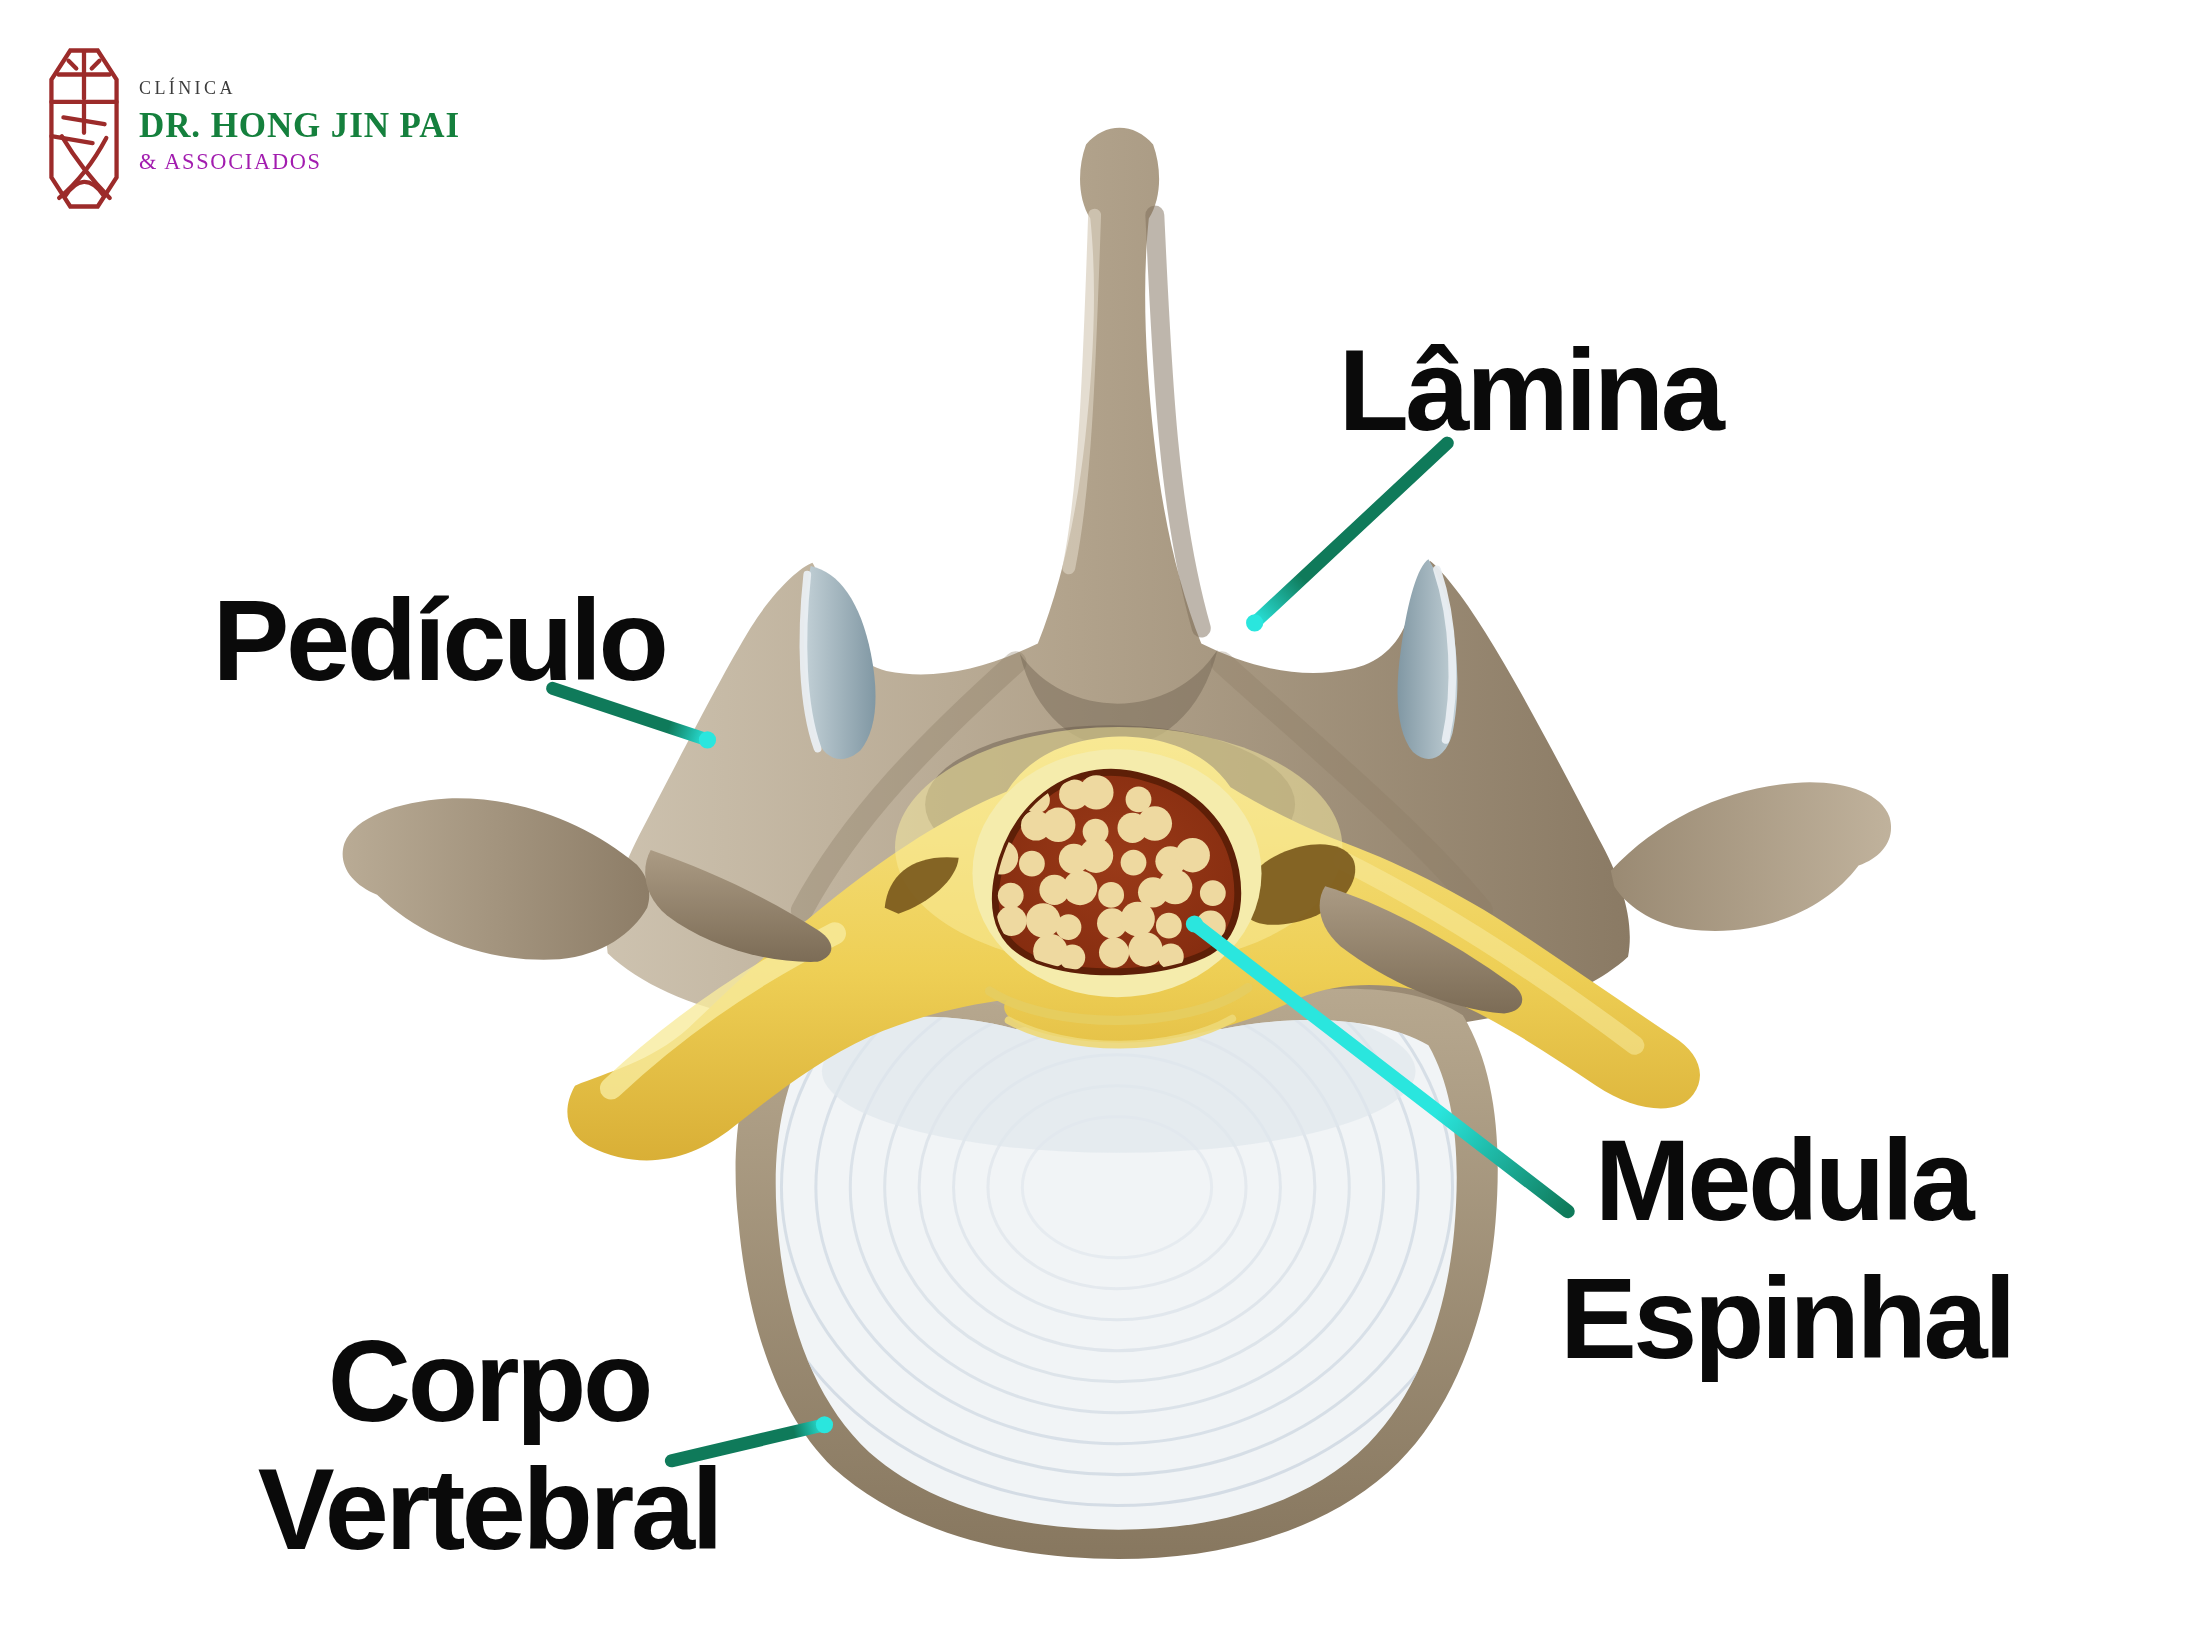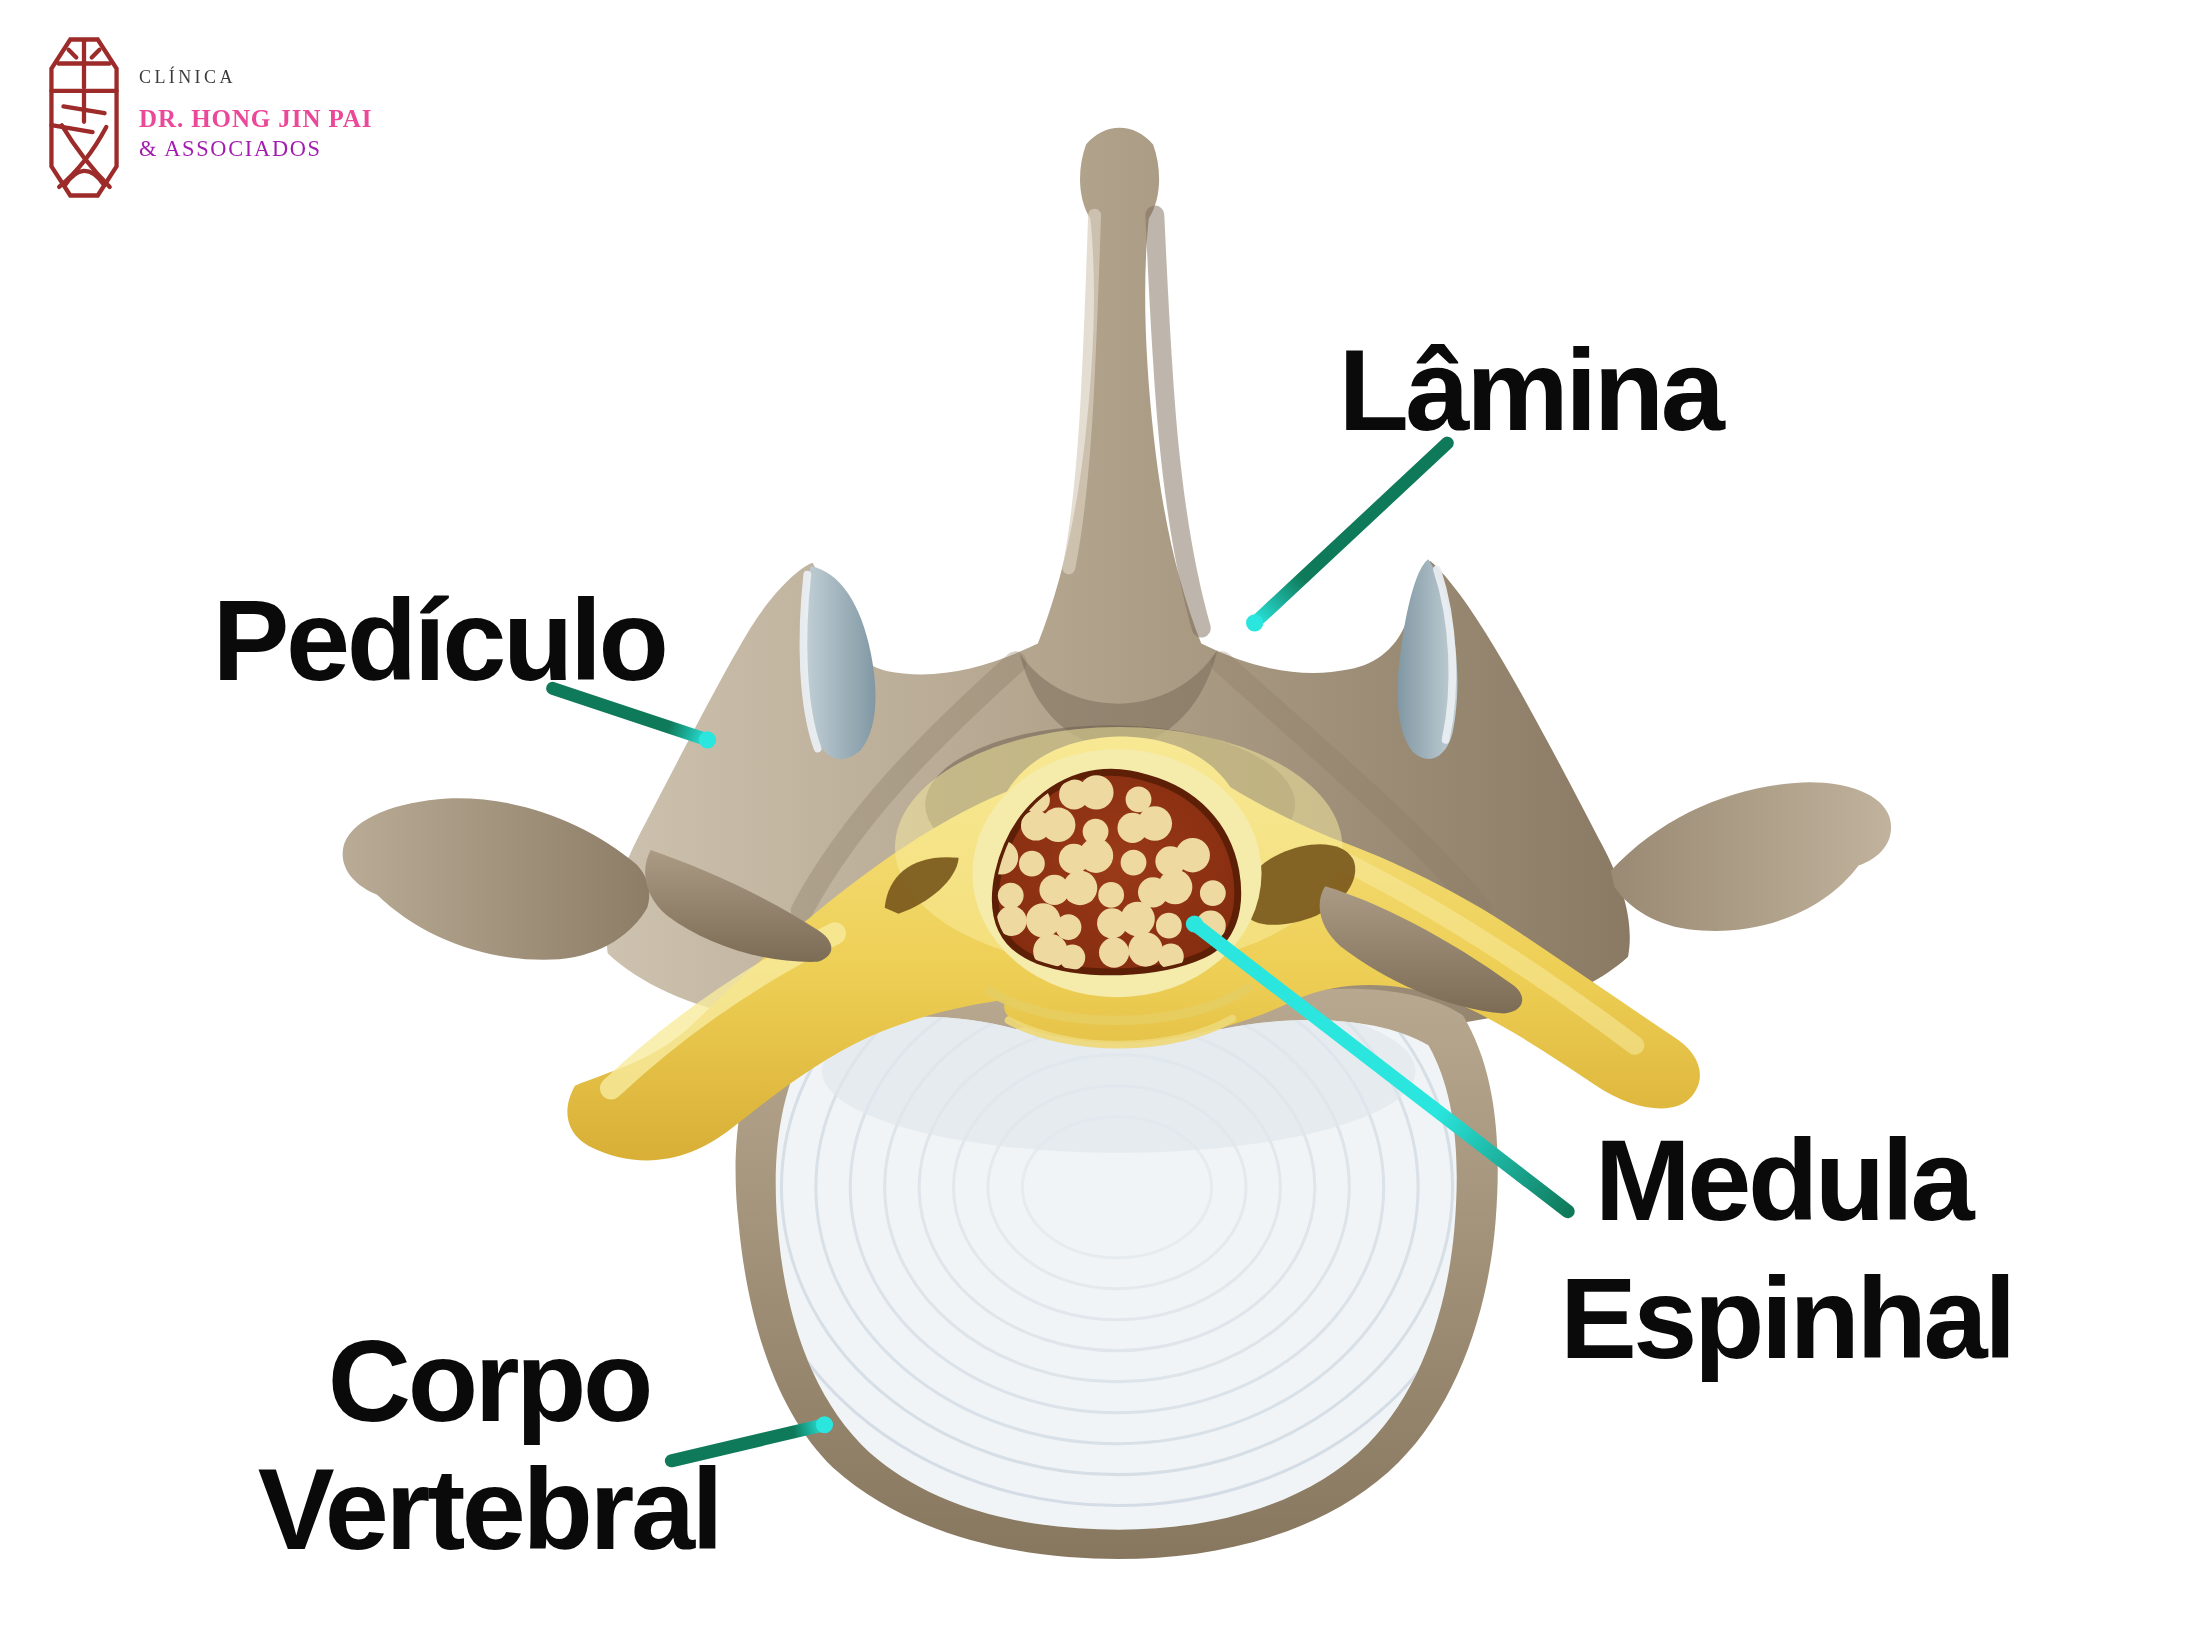--- a/index.html
+++ b/index.html
@@ -1,25 +1,25 @@
 <!DOCTYPE html>
 <html style="font-size:13.8px"><head>
 <meta charset="utf-8">
 <style>
   html,body{margin:0;padding:0;background:#ffffff;}
   .stage{position:relative;width:2203px;height:1651px;background:#ffffff;overflow:hidden;
          font-family:"Liberation Sans","DejaVu Sans",sans-serif;}
   .stage svg.figure{position:absolute;left:0;top:0;}
   
-  .logo{position:absolute;left:48px;top:36px;display:flex;align-items:flex-start;}
+  .logo{position:absolute;left:48px;top:47px;display:flex;align-items:flex-start;}
   .seal{width:72px;height:163px;}
   .logo-text{margin-left:19px;padding-top:31px;}
   .logo-clinica{font-size:18px;letter-spacing:3.4px;color:#3c3c3c;
                 font-family:"Liberation Serif","DejaVu Serif",serif;}
-  .logo-name{font-size:25px;letter-spacing:0.9px;color:#ec4899;margin-top:17px;font-weight:600;
+  .logo-name{font-size:35px;letter-spacing:0.9px;color:#15803d;margin-top:7px;font-weight:600;
              font-family:"Liberation Serif","DejaVu Serif",serif;}
   .logo-assoc{font-size:22.4px;letter-spacing:1.7px;color:#a21caf;margin-top:3.4px;
               font-family:"Liberation Serif","DejaVu Serif",serif;}
   
   .anat-label{font-family:"Liberation Sans","DejaVu Sans",sans-serif;
               font-weight:700;font-size:134px;letter-spacing:-4px;
               fill:#0a0a0a;text-anchor:middle;}
 </style>
 </head>
 <body>

